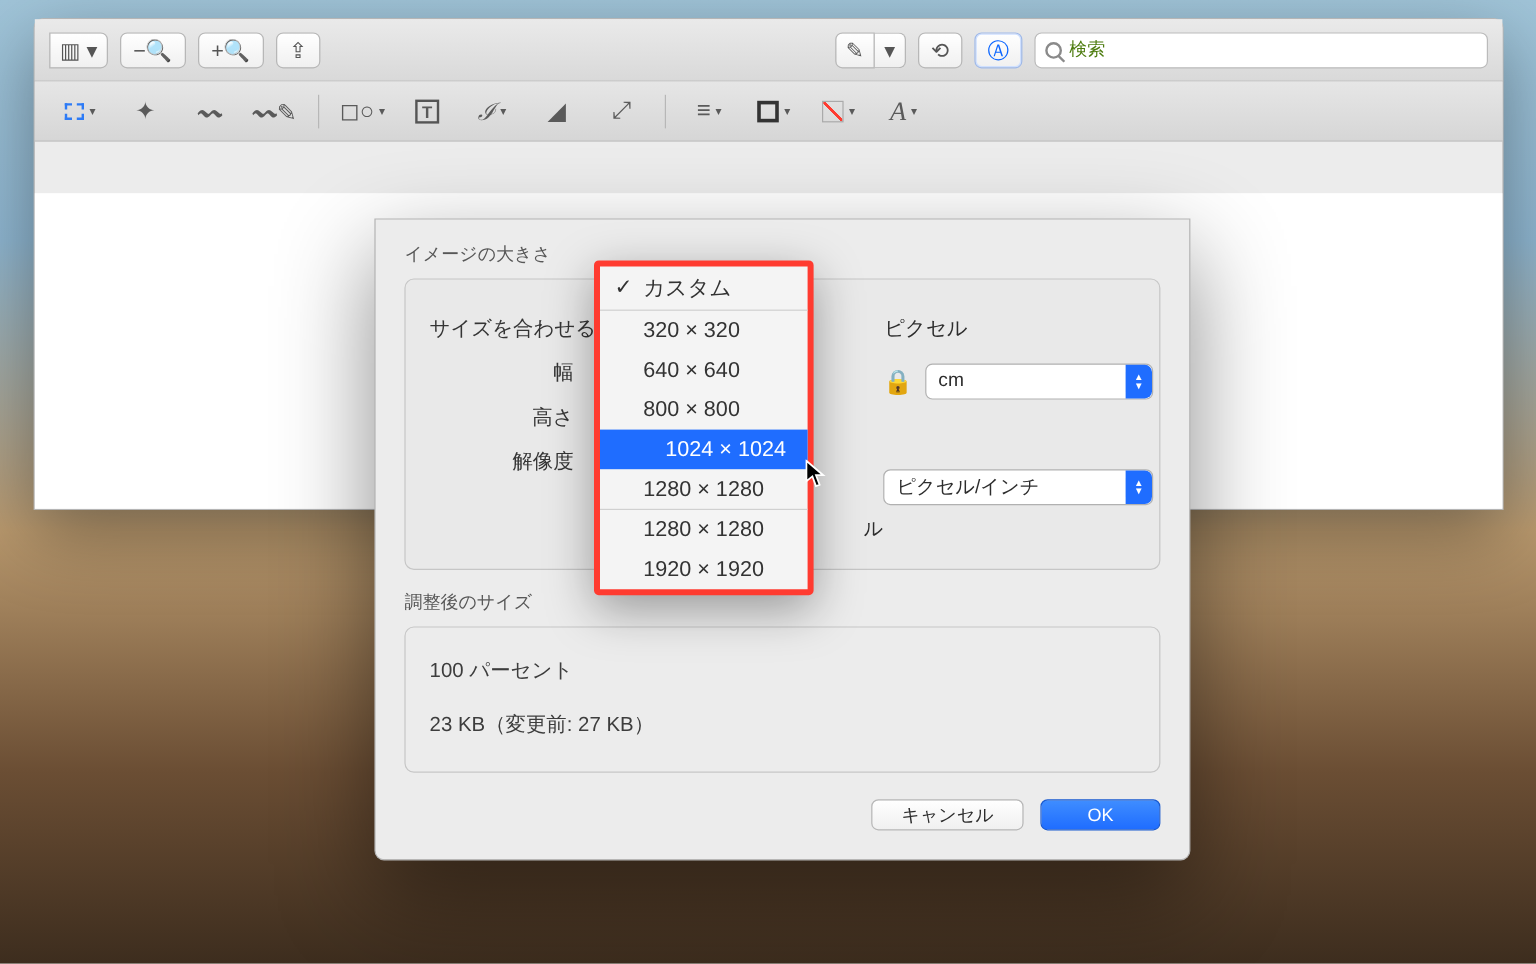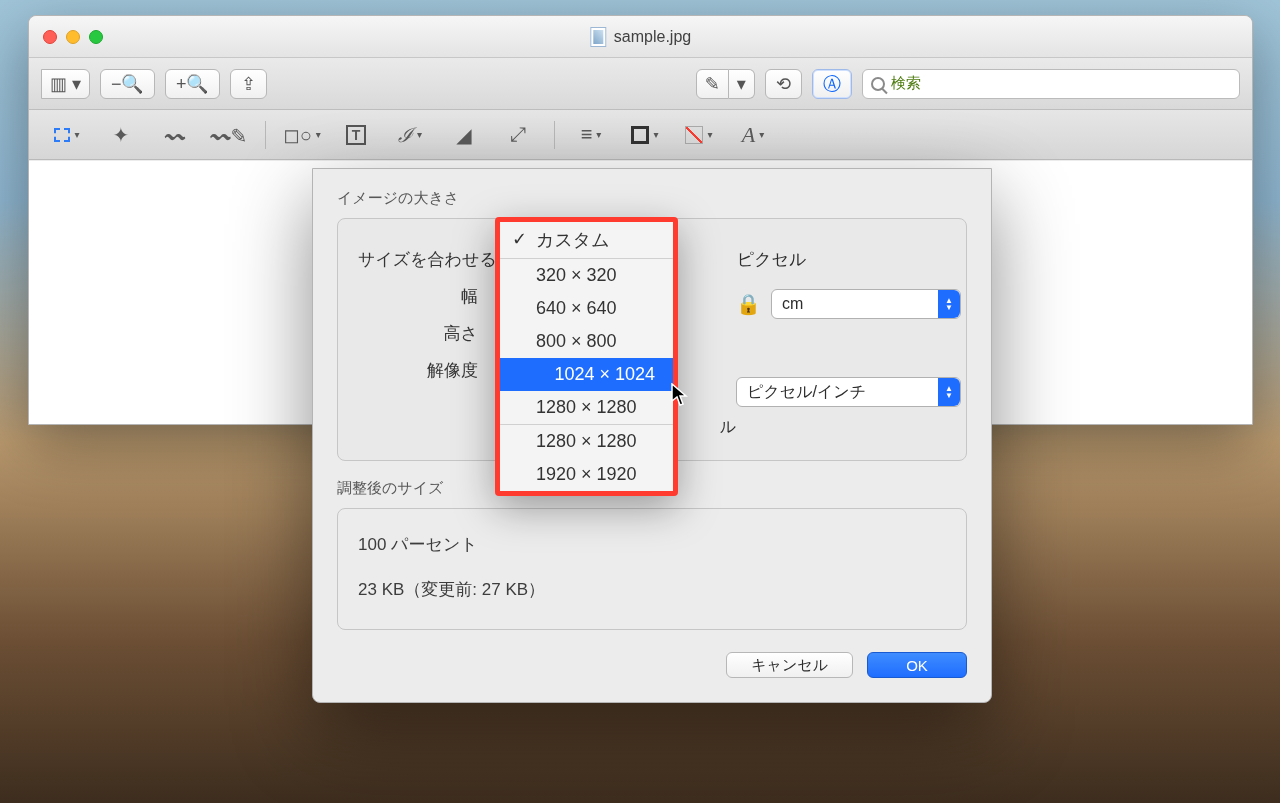--- a/index.html
+++ b/index.html
@@ -44,21 +44,21 @@
   .icon-btn{width:44px;height:32px;display:flex;align-items:center;justify-content:center;gap:4px;color:#5a5a5a;font-size:20px;}
   .icon-btn .caret{font-size:10px;color:#5a5a5a;}
   .divider{width:1px;height:28px;background:#b7b7b7;margin:0 4px;}
   .sel-rect{width:16px;height:14px;border:2px dashed #2d7bf6;}
 
   
   .canvas{position:absolute;top:145px;left:0;right:0;bottom:0;background:#fff;}
 
   
   .sheet{
-    position:absolute; left:312px; top:168px; width:680px;
+    position:absolute; left:312px; top:182px; width:680px;
     background:#ececec; border:1px solid #b4b4b4; border-radius:0 0 8px 8px;
     box-shadow:0 30px 80px rgba(0,0,0,0.45);
     padding:20px 24px 24px; font-size:16px; color:#2d2d2d;
   }
   .section-title{font-size:15px;color:#575757;margin-bottom:10px;}
   .panel{background:#e9e9e9;border:1px solid #c6c6c6;border-radius:8px;padding:29px 20px 22px;margin-bottom:18px;}
   .field-row{display:flex;align-items:center;gap:10px;margin-bottom:14px;font-size:17px;}
   .field-row .label{min-width:60px;text-align:right;color:#353535;}
   .field-row.fit .label{min-width:auto;text-align:left;}
   .macselect{height:30px;background:#fff;border:1px solid #b1b1b1;border-radius:6px;display:inline-flex;align-items:center;padding:0 10px;min-width:170px;position:relative;}
@@ -82,31 +82,20 @@
   .popup .item{padding:6px 18px 6px 36px;position:relative;cursor:default;}
   .popup .item.checked::before{content:'✓';position:absolute;left:12px;top:6px;}
   .popup .item.highlight{background:#1f6dff;color:#fff;text-align:right;}
   .cursor{position:absolute;left:671px;top:383px;width:18px;height:24px;z-index:60;}
   .cursor svg{display:block;}
 </style>
 </head>
 <body>
 
 <div class="window">
-  <div class="titlebar">
-    <div class="traffic-lights">
-      <div class="tl red"></div>
-      <div class="tl yellow"></div>
-      <div class="tl green"></div>
-    </div>
-    <div class="win-title">
-      <span class="doc-icon"></span>
-      <span>sample.jpg</span>
-    </div>
-  </div>
 
   <div class="toolbar1">
     <div class="segmented">
       <div class="tbtn seg">▥ ▾</div>
     </div>
     <div class="tbtn">
         <span>−🔍</span>
       </div>
     <div class="tbtn">
         <span>+🔍</span>

